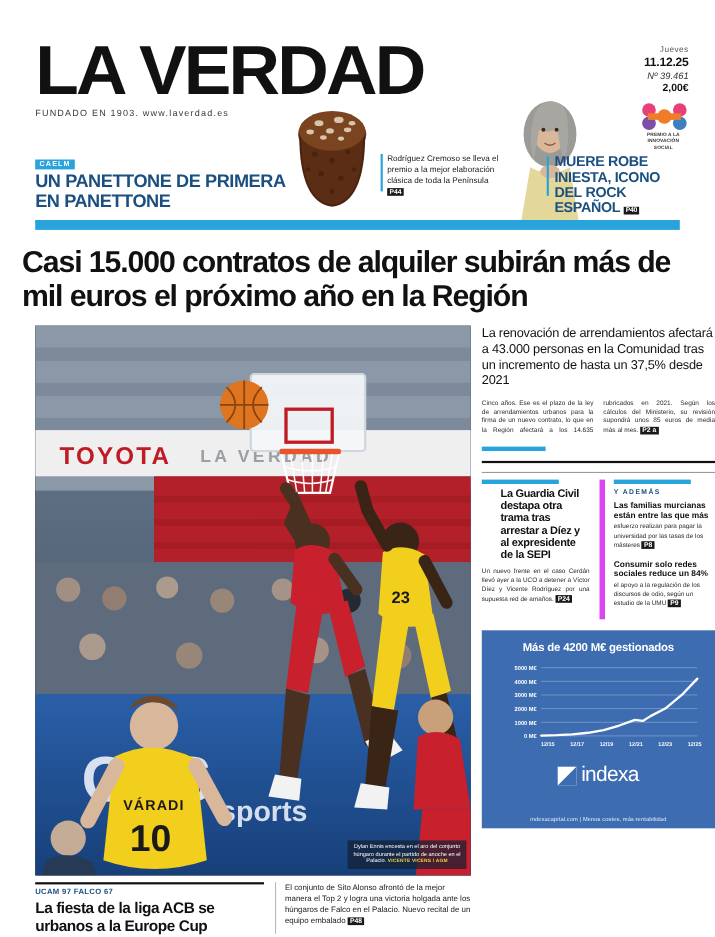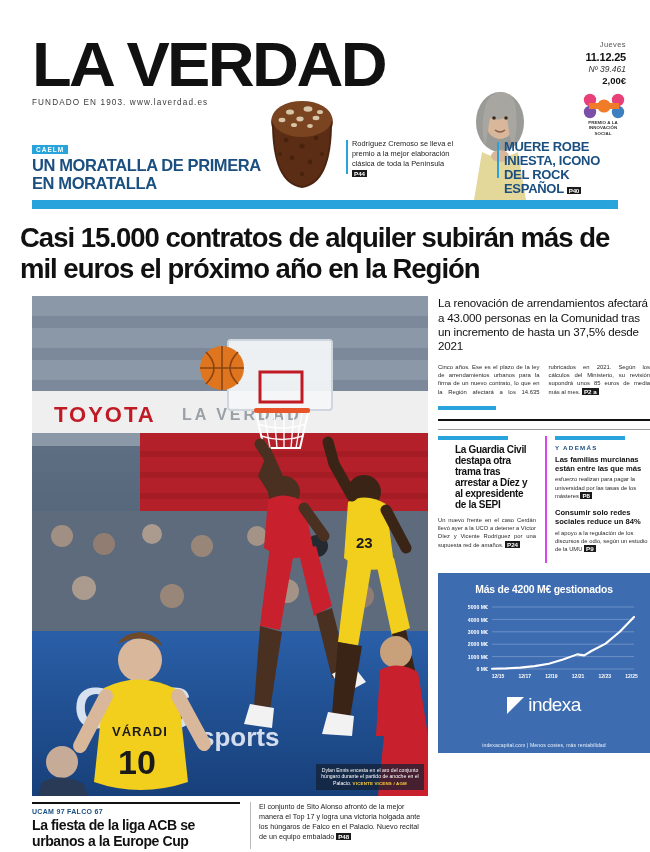--- a/index.html
+++ b/index.html
@@ -128,21 +128,21 @@
 
   .sec-head {
     font-size: 12.4px; font-weight: bold; line-height: 1.12;
     letter-spacing: -.35px; color: #111;
   }
   .sec-sub {
     margin-top: 5px; font-size: 6.4px; line-height: 1.4; color: #2a2a2a;
   }
   .split { display: flex; gap: 9px; margin-top: 6px; }
   .split-l { width: 98px; }
-  .split-r { width: 103px; border-left: 2px solid #d946ef; padding-left: 8px; }
+  .split-r { width: 103px; border-left: 5px solid #d946ef; padding-left: 8px; }
   .sec-head-sm {
     font-size: 10px; font-weight: bold; line-height: 1.12;
     letter-spacing: -.3px; color: #111; margin-left: 17px;
   }
   .body-sm { margin-top: 5px; font-size: 5.8px; line-height: 1.43; text-align: justify; color: #2a2a2a; }
   .ademas-label {
     font-size: 6.2px; font-weight: bold; letter-spacing: 1.3px;
     color: #1a4f80; margin-bottom: 5px;
   }
   .ademas-item { margin-bottom: 9px; }
@@ -201,21 +201,21 @@
         </svg>
         <div class="badge-caption">PREMIO A LA<br>INNOVACIÓN<br>SOCIAL</div>
       </div>
     </div>
   </div>
 
   <div class="promo">
 
     <div class="promo-left">
       <span class="tag">CAELM</span>
-      <div class="promo-head">UN MORATALLA DE PRIMERA EN MORATALLA</div>
+      <div class="promo-head">UN PANETTONE DE PRIMERA EN PANETTONE</div>
     </div>
 
     <svg class="panettone" viewBox="0 0 88 112">
       <ellipse cx="44" cy="34" rx="31" ry="20" fill="#6b3a1c"></ellipse>
       <path d="M14 34 Q14 96 44 100 Q74 96 74 34 Z" fill="#4a2410"></path>
       <path d="M16 36 Q16 94 44 98 Q72 94 72 36 Z" fill="#5a2d14"></path>
       <ellipse cx="44" cy="31" rx="30" ry="18" fill="#7a4420"></ellipse>
       <g fill="#e8dcc0" opacity=".85">
         <ellipse cx="32" cy="24" rx="4" ry="2.6"></ellipse>
           <ellipse cx="50" cy="21" rx="4.4" ry="2.8"></ellipse>
@@ -398,21 +398,21 @@
         </div>
       </div>
 
       <div class="sports">
         <div class="sports-left">
           <div class="topline"></div>
           <div class="score">UCAM 97 FALCO 67</div>
           <div class="sports-head">La fiesta de la liga ACB se urbanos a la Europe Cup</div>
         </div>
         <div class="sports-right">
-          <span>El conjunto de Sito Alonso afrontó de la mejor manera el Top 17 y logra una victoria holgada ante los húngaros de Falco en el Palacio. Nuevo recital de un equipo embalado</span>
+          <span>El conjunto de Sito Alonso afrontó de la mejor manera el Top 2 y logra una victoria holgada ante los húngaros de Falco en el Palacio. Nuevo recital de un equipo embalado</span>
           <span class="ref">P48</span>
         </div>
       </div>
       <div class="botline"></div>
     </div>
 
     <div class="col-side">
 
       <div class="side-lead">La renovación de arrendamientos afectará a 43.000 personas en la Comunidad tras un incremento de hasta un 37,5% desde 2021</div>
 

